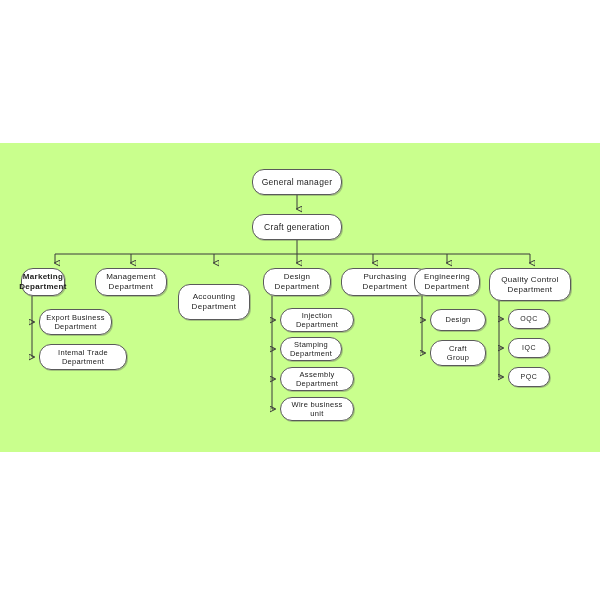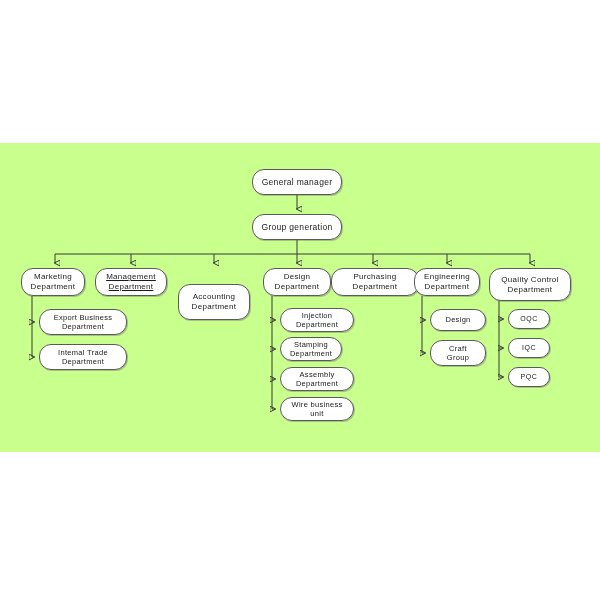--- a/index.html
+++ b/index.html
@@ -128,38 +128,38 @@
       <line x1="422" y1="353" x2="425" y2="353" marker-end="url(#arrow-right)"></line>
 
       <line x1="499" y1="296" x2="499" y2="377"></line>
       <line x1="499" y1="319" x2="503" y2="319" marker-end="url(#arrow-right)"></line>
       <line x1="499" y1="348" x2="503" y2="348" marker-end="url(#arrow-right)"></line>
       <line x1="499" y1="377" x2="503" y2="377" marker-end="url(#arrow-right)"></line>
     </svg>
 
     <div class="node top" style="left:252px;top:169px;width:90px;height:26px;">General manager</div>
 
-    <div class="node top" style="left:252px;top:214px;width:90px;height:26px;">Group generation</div>
+    <div class="node top" style="left:252px;top:214px;width:90px;height:26px;">Craft generation</div>
 
-    <div class="node" style="left:21px;top:268px;width:64px;height:28px;">Marketing
+    <div class="node" style="left:21px;top:268px;width:44px;height:28px;font-weight:bold;">Marketing
 Department</div>
-    <div class="node" style="left:95px;top:268px;width:72px;height:28px;text-decoration:underline;">Management
+    <div class="node" style="left:95px;top:268px;width:72px;height:28px;">Management
 Department</div>
     <div class="node" style="left:178px;top:284px;width:72px;height:36px;">Accounting
 Department</div>
     <div class="node" style="left:263px;top:268px;width:68px;height:28px;">Design
 Department</div>
-    <div class="node" style="left:331px;top:268px;width:88px;height:28px;">Purchasing
+    <div class="node" style="left:341px;top:268px;width:88px;height:28px;">Purchasing
 Department</div>
     <div class="node" style="left:414px;top:268px;width:66px;height:28px;">Engineering
 Department</div>
     <div class="node" style="left:489px;top:268px;width:82px;height:33px;">Quality Control
 Department</div>
 
-    <div class="node leaf" style="left:39px;top:309px;width:88px;height:26px;">Export  Business
+    <div class="node leaf" style="left:39px;top:309px;width:73px;height:26px;">Export  Business
 Department</div>
     <div class="node leaf" style="left:39px;top:344px;width:88px;height:26px;">Intemal  Trade
 Department</div>
 
     <div class="node leaf" style="left:280px;top:308px;width:74px;height:24px;">Injection
 Department</div>
     <div class="node leaf" style="left:280px;top:337px;width:62px;height:24px;">Stamping
 Department</div>
     <div class="node leaf" style="left:280px;top:367px;width:74px;height:24px;">Assembly
 Department</div>

